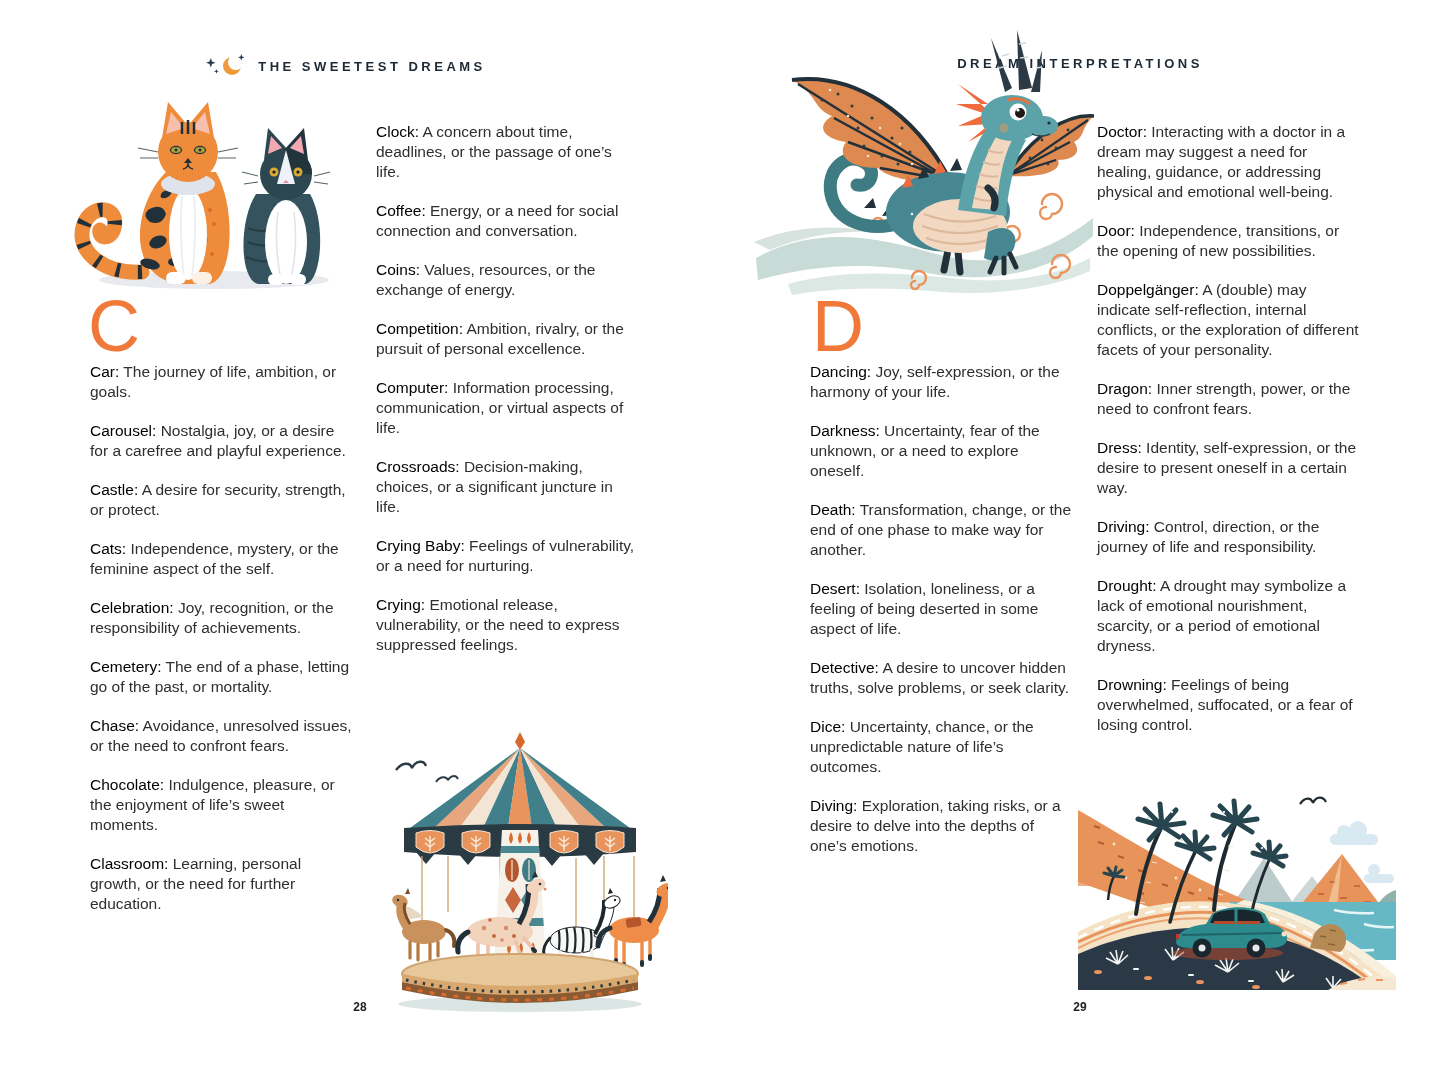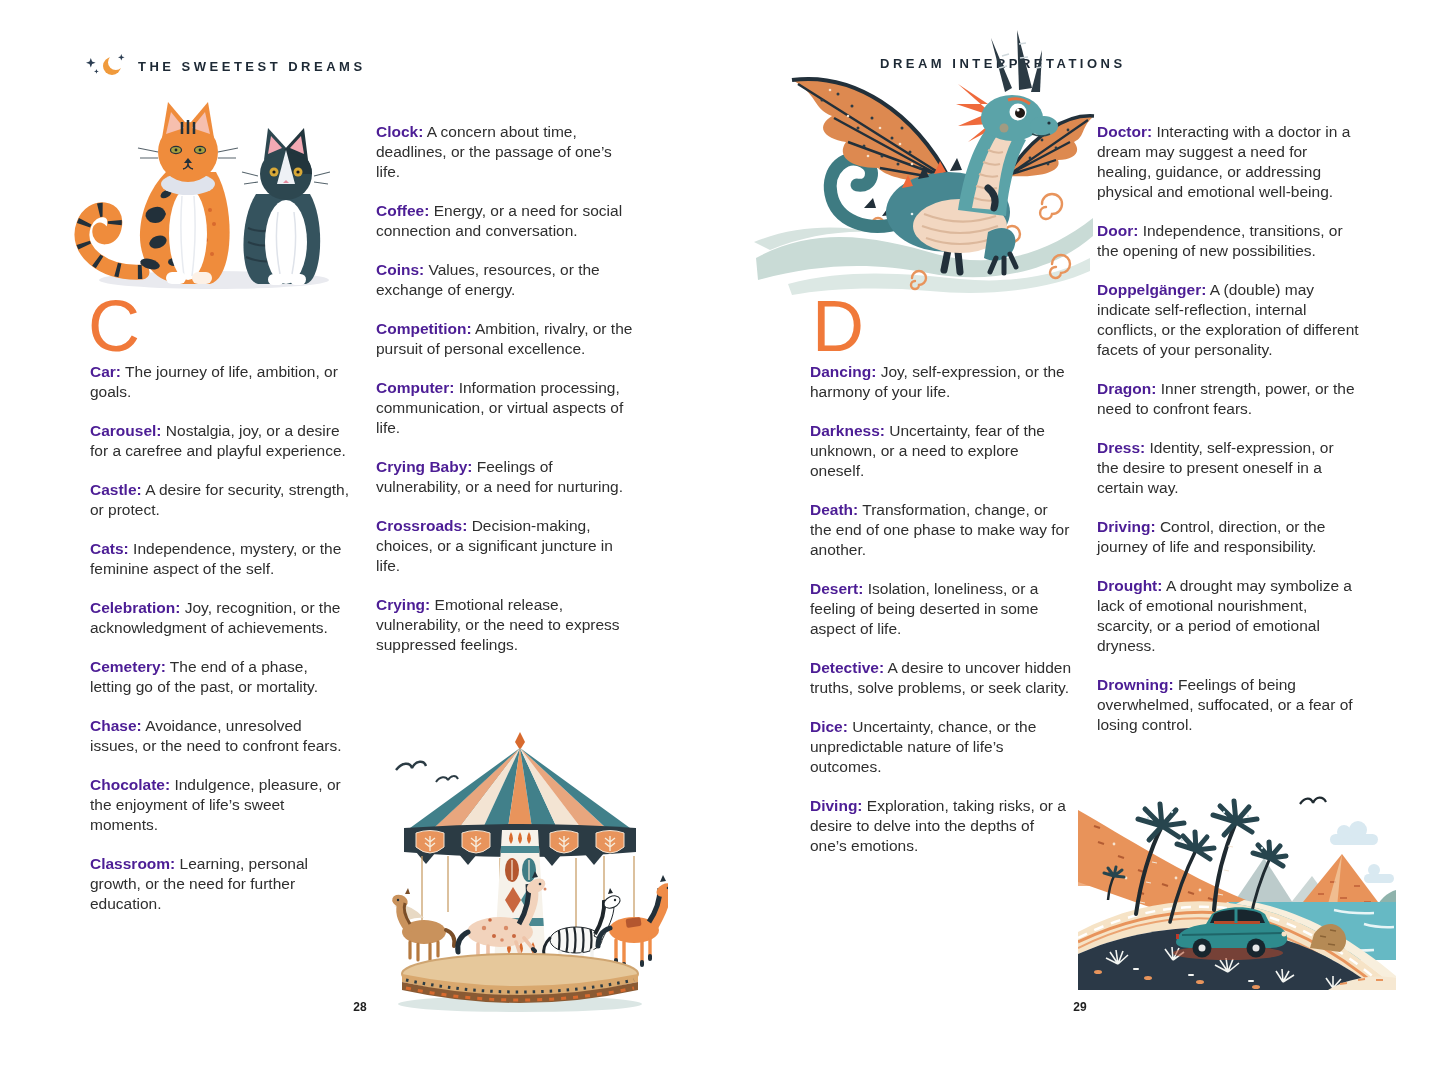--- a/index.html
+++ b/index.html
@@ -4,29 +4,29 @@
 <style>
   html,body{margin:0;padding:0;}
   body{
     width:1440px;height:1080px;position:relative;background:#ffffff;
     font-family:"Liberation Sans", sans-serif;overflow:hidden;
   }
   .page{position:absolute;top:0;width:720px;height:1080px;}
   #page-left{left:0;}
   #page-right{left:720px;}
   .page-header{
-    position:absolute;display:flex;align-items:center;gap:12px;
+    position:absolute;display:flex;align-items:center;justify-content:center;gap:12px;
     font-size:13px;font-weight:bold;letter-spacing:3.5px;color:#1d2935;white-space:nowrap;
   }
   .section-letter{
     position:absolute;font-size:72px;line-height:1;font-weight:400;color:#f0793a;
   }
   .entries{position:absolute;}
   .entry{margin:0 0 19px 0;font-size:15.5px;line-height:20px;color:#2e2e2e;text-align:left;}
-  .term{font-weight:bold;color:#4c1d95;}
+  .term{font-weight:normal;color:#000000;}
   .def{color:#2e2e2e;}
   .pagenum{
     position:absolute;width:40px;text-align:center;font-size:12px;font-weight:bold;color:#212121;
   }
   .illo{position:absolute;}
 </style>
 </head>
 <body>
 
 <div>
@@ -99,35 +99,35 @@
       <rect x="228" y="182" width="16" height="11" rx="5.5" fill="#ffffff"></rect>
     </svg>
 
     <div class="section-letter" style="left:88px;top:290px">C</div>
 
     <div class="entries" style="left:90px;top:362px;width:262px">
         <p class="entry"><span class="term">Car:</span> <span class="def">The journey of life, ambition, or goals.</span></p>
         <p class="entry"><span class="term">Carousel:</span> <span class="def">Nostalgia, joy, or a desire for a carefree and playful experience.</span></p>
         <p class="entry"><span class="term">Castle:</span> <span class="def">A desire for security, strength, or protect.</span></p>
         <p class="entry"><span class="term">Cats:</span> <span class="def">Independence, mystery, or the feminine aspect of the self.</span></p>
-        <p class="entry"><span class="term">Celebration:</span> <span class="def">Joy, recognition, or the acknowledgment of achievements.</span></p>
+        <p class="entry"><span class="term">Celebration:</span> <span class="def">Joy, recognition, or the responsibility of achievements.</span></p>
         <p class="entry"><span class="term">Cemetery:</span> <span class="def">The end of a phase, letting go of the past, or mortality.</span></p>
         <p class="entry"><span class="term">Chase:</span> <span class="def">Avoidance, unresolved issues, or the need to confront fears.</span></p>
         <p class="entry"><span class="term">Chocolate:</span> <span class="def">Indulgence, pleasure, or the enjoyment of life’s sweet moments.</span></p>
         <p class="entry"><span class="term">Classroom:</span> <span class="def">Learning, personal growth, or the need for further education.</span></p>
       </div>
 
     <div class="entries" style="left:376px;top:122px;width:264px">
         <p class="entry"><span class="term">Clock:</span> <span class="def">A concern about time, deadlines, or the passage of one’s life.</span></p>
         <p class="entry"><span class="term">Coffee:</span> <span class="def">Energy, or a need for social connection and conversation.</span></p>
         <p class="entry"><span class="term">Coins:</span> <span class="def">Values, resources, or the exchange of energy.</span></p>
         <p class="entry"><span class="term">Competition:</span> <span class="def">Ambition, rivalry, or the pursuit of personal excellence.</span></p>
         <p class="entry"><span class="term">Computer:</span> <span class="def">Information processing, communication, or virtual aspects of life.</span></p>
+        <p class="entry"><span class="term">Crossroads:</span> <span class="def">Decision-making, choices, or a significant juncture in life.</span></p>
         <p class="entry"><span class="term">Crying Baby:</span> <span class="def">Feelings of vulnerability, or a need for nurturing.</span></p>
-        <p class="entry"><span class="term">Crossroads:</span> <span class="def">Decision-making, choices, or a significant juncture in life.</span></p>
         <p class="entry"><span class="term">Crying:</span> <span class="def">Emotional release, vulnerability, or the need to express suppressed feelings.</span></p>
       </div>
 
     <svg class="illo" style="left:372px;top:732px" width="296" height="282" viewBox="0 0 296 282">
       <path d="M24,38 C30,30 38,30 40,36 M40,36 C44,28 52,28 54,34" stroke="#2b3b44" stroke-width="2.4" fill="none"></path>
       <path d="M64,50 C68,44 74,44 76,48 M76,48 C79,43 84,43 86,47" stroke="#2b3b44" stroke-width="2" fill="none"></path>
       <ellipse cx="148" cy="272" rx="122" ry="8" fill="#dbe6e4"></ellipse>
       <path d="M148,0 L153,10 L148,18 L143,10 Z" fill="#d86a2e"></path>
       <path d="M148,16 L62,96 Q74.5,102 87,96 Z" fill="#41808a"></path>
       <path d="M148,16 L38,96 Q50,102 62,96 Z" fill="#41808a"></path>

